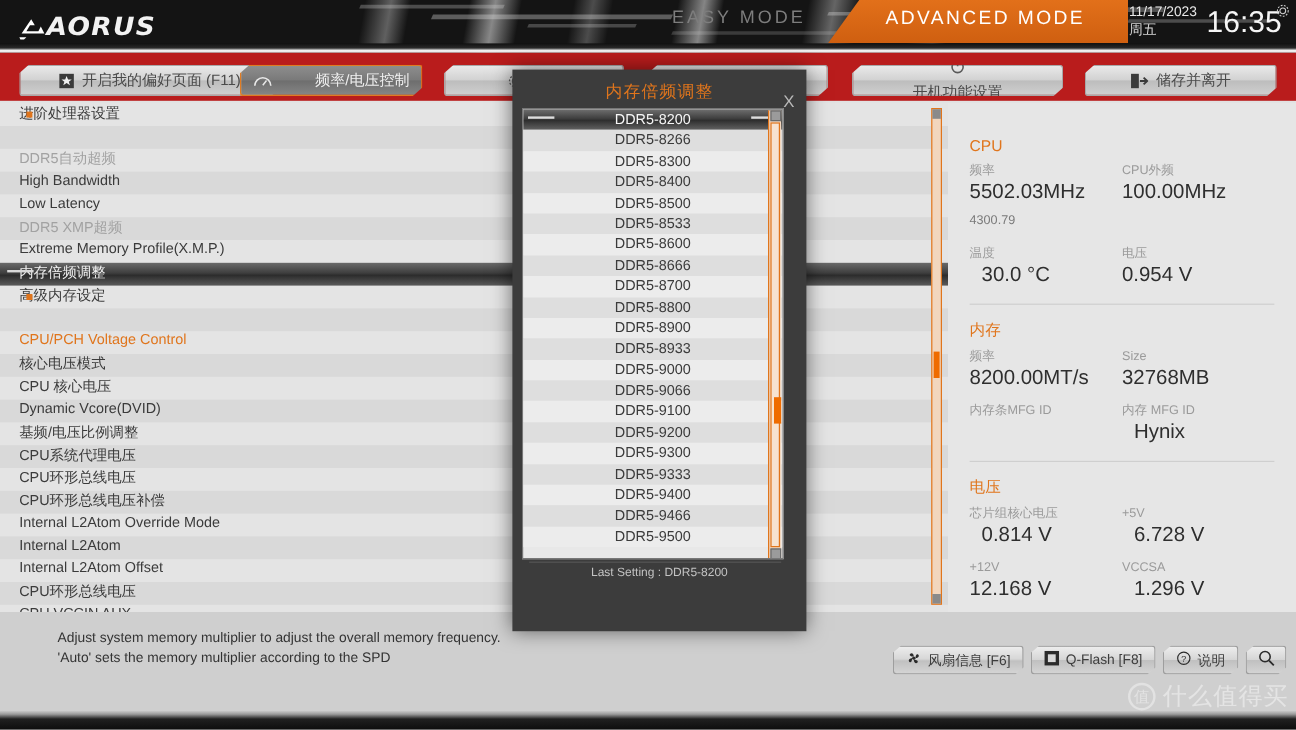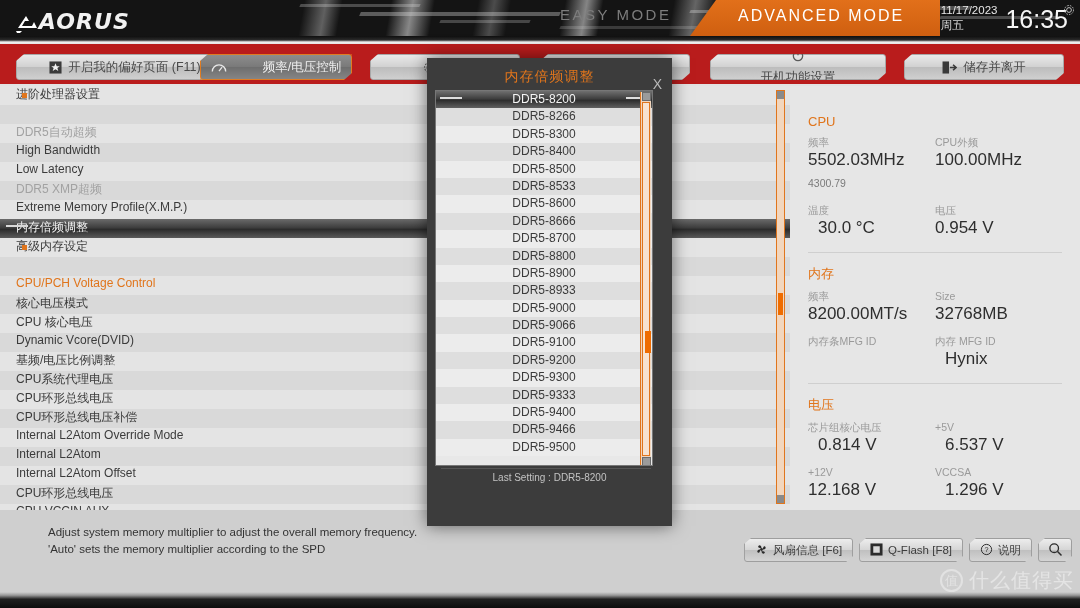--- a/index.html
+++ b/index.html
@@ -523,21 +523,21 @@
     <div class="sp-sep"></div>
 
     <div class="sp-title">电压</div>
     <div class="sp-grid">
       <div class="sp-cell">
         <div class="sp-label">芯片组核心电压</div>
         <div class="sp-value indent">0.814 V</div>
       </div>
       <div class="sp-cell">
         <div class="sp-label">+5V</div>
-        <div class="sp-value indent">6.537 V</div>
+        <div class="sp-value indent">6.728 V</div>
       </div>
       <div class="sp-cell">
         <div class="sp-label">+12V</div>
         <div class="sp-value">12.168 V</div>
       </div>
       <div class="sp-cell">
         <div class="sp-label">VCCSA</div>
         <div class="sp-value indent">1.296 V</div>
       </div>
       <div class="sp-cell full">

